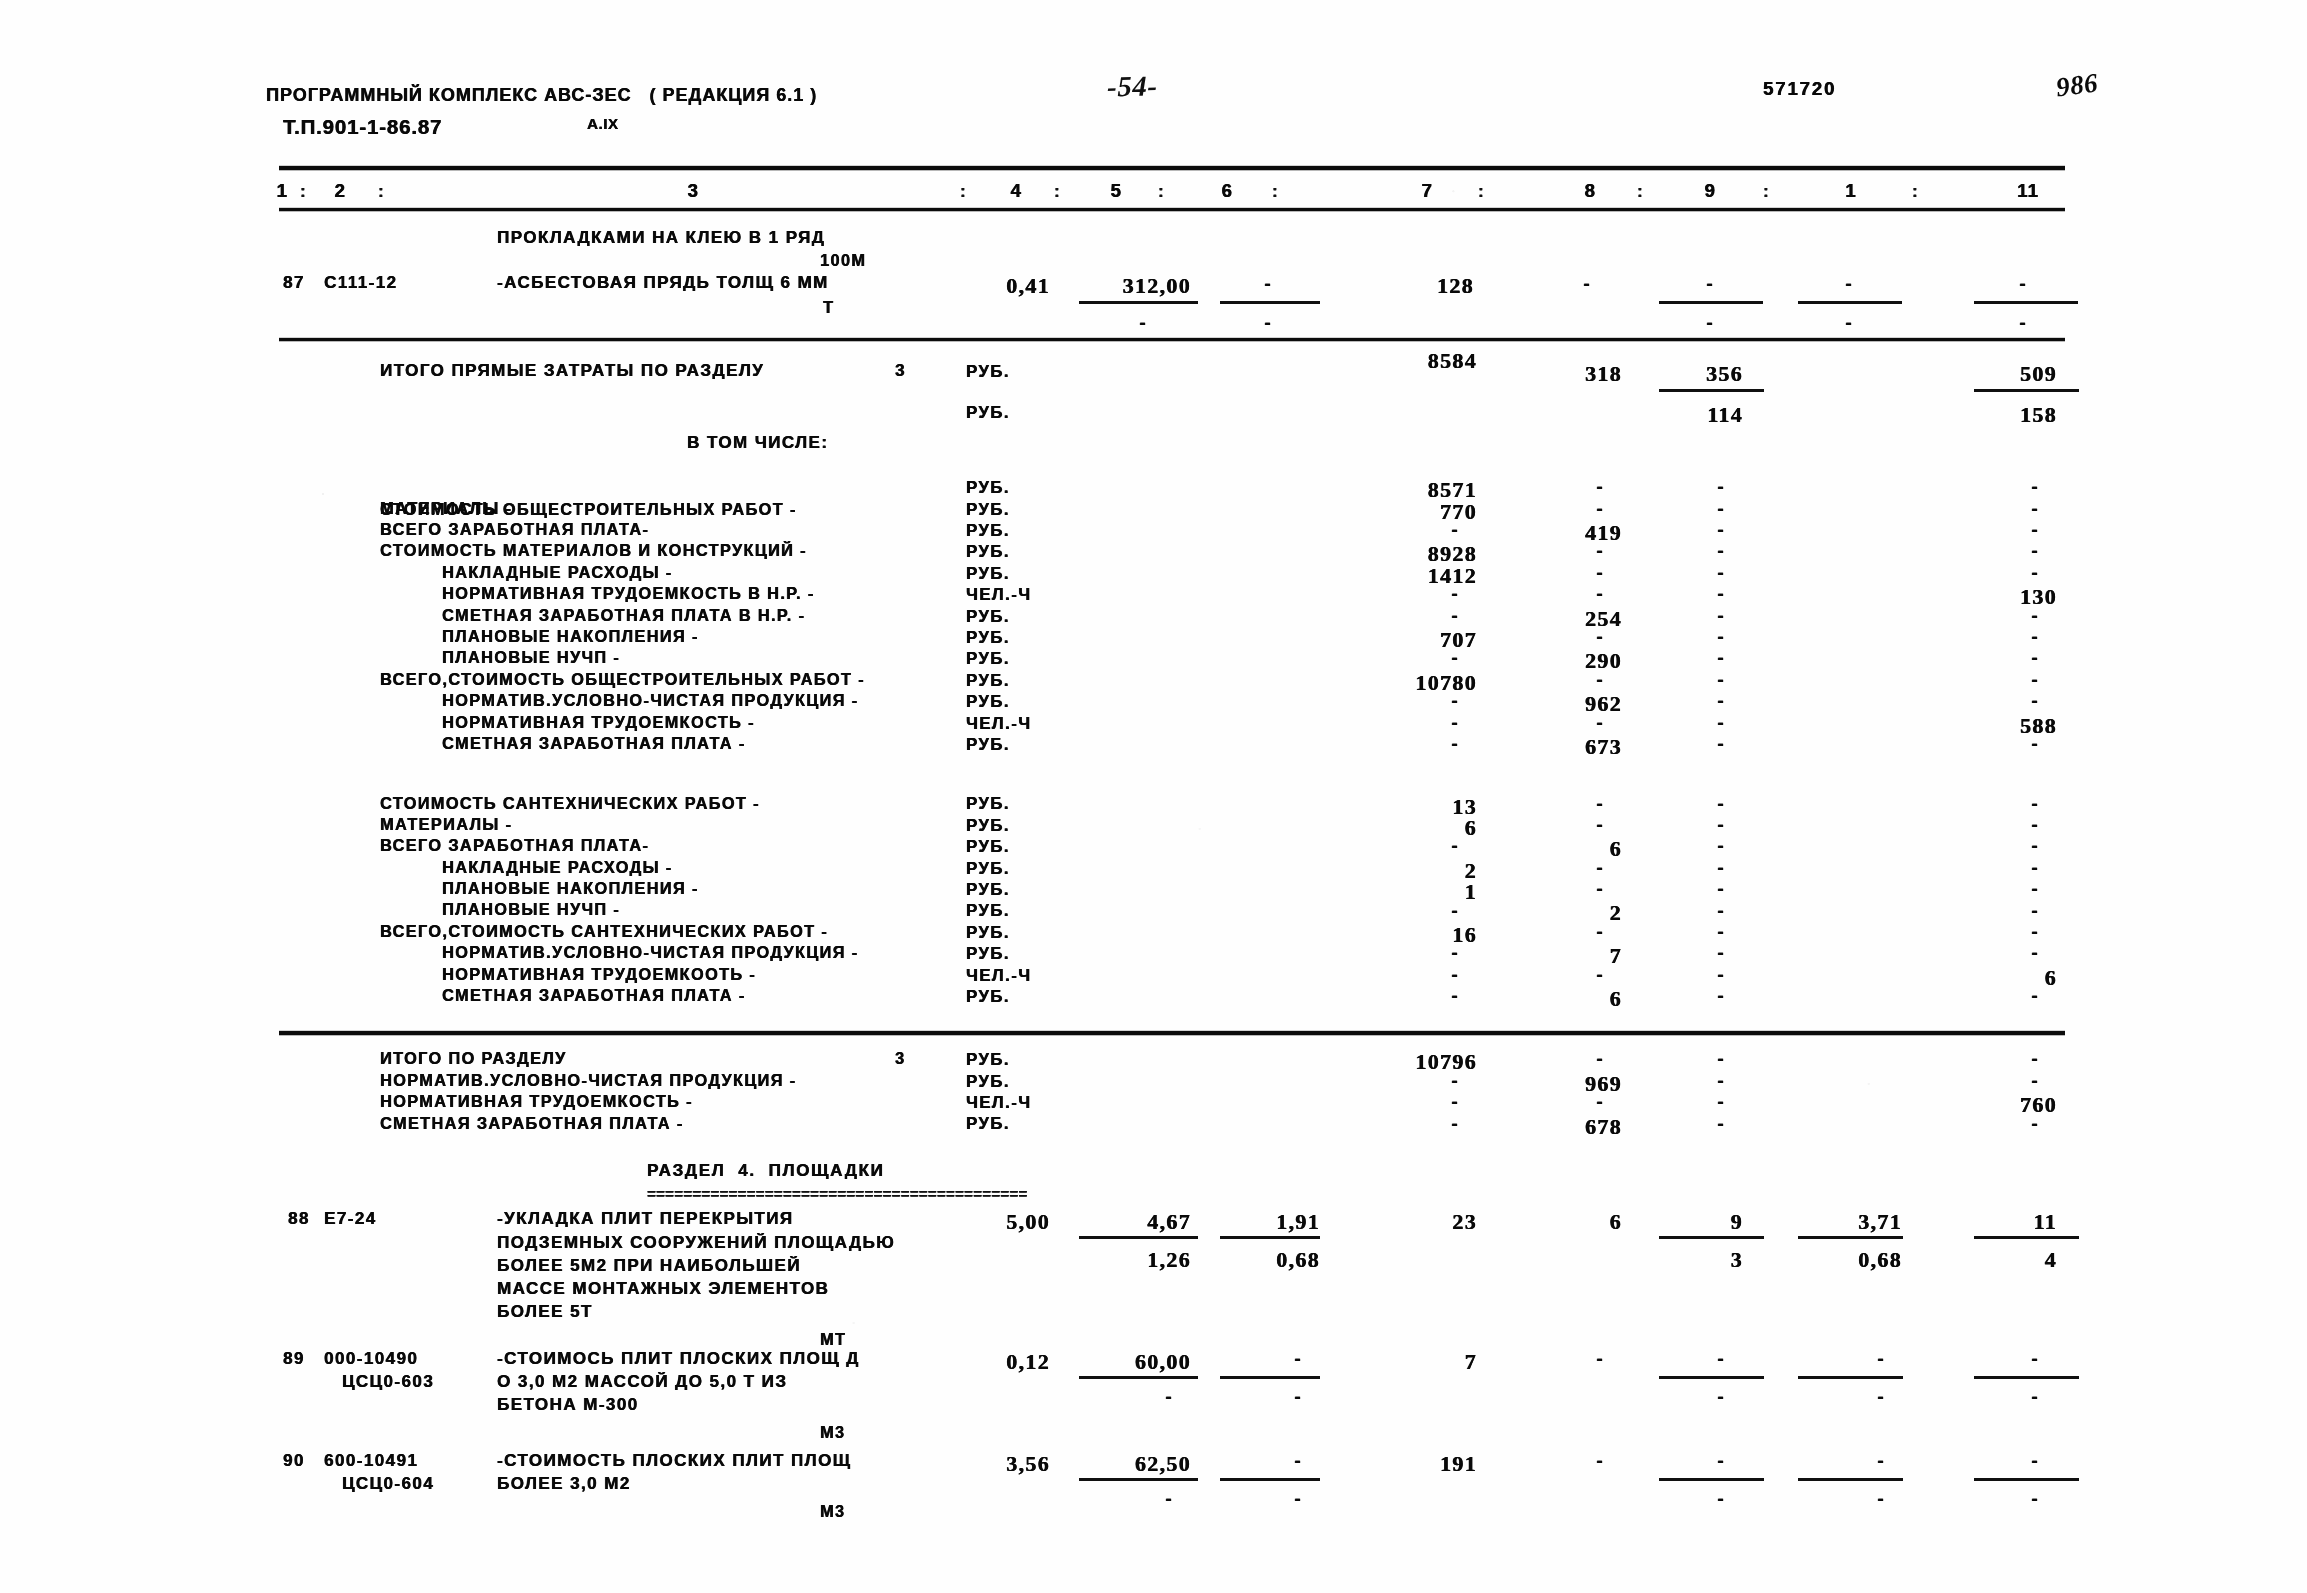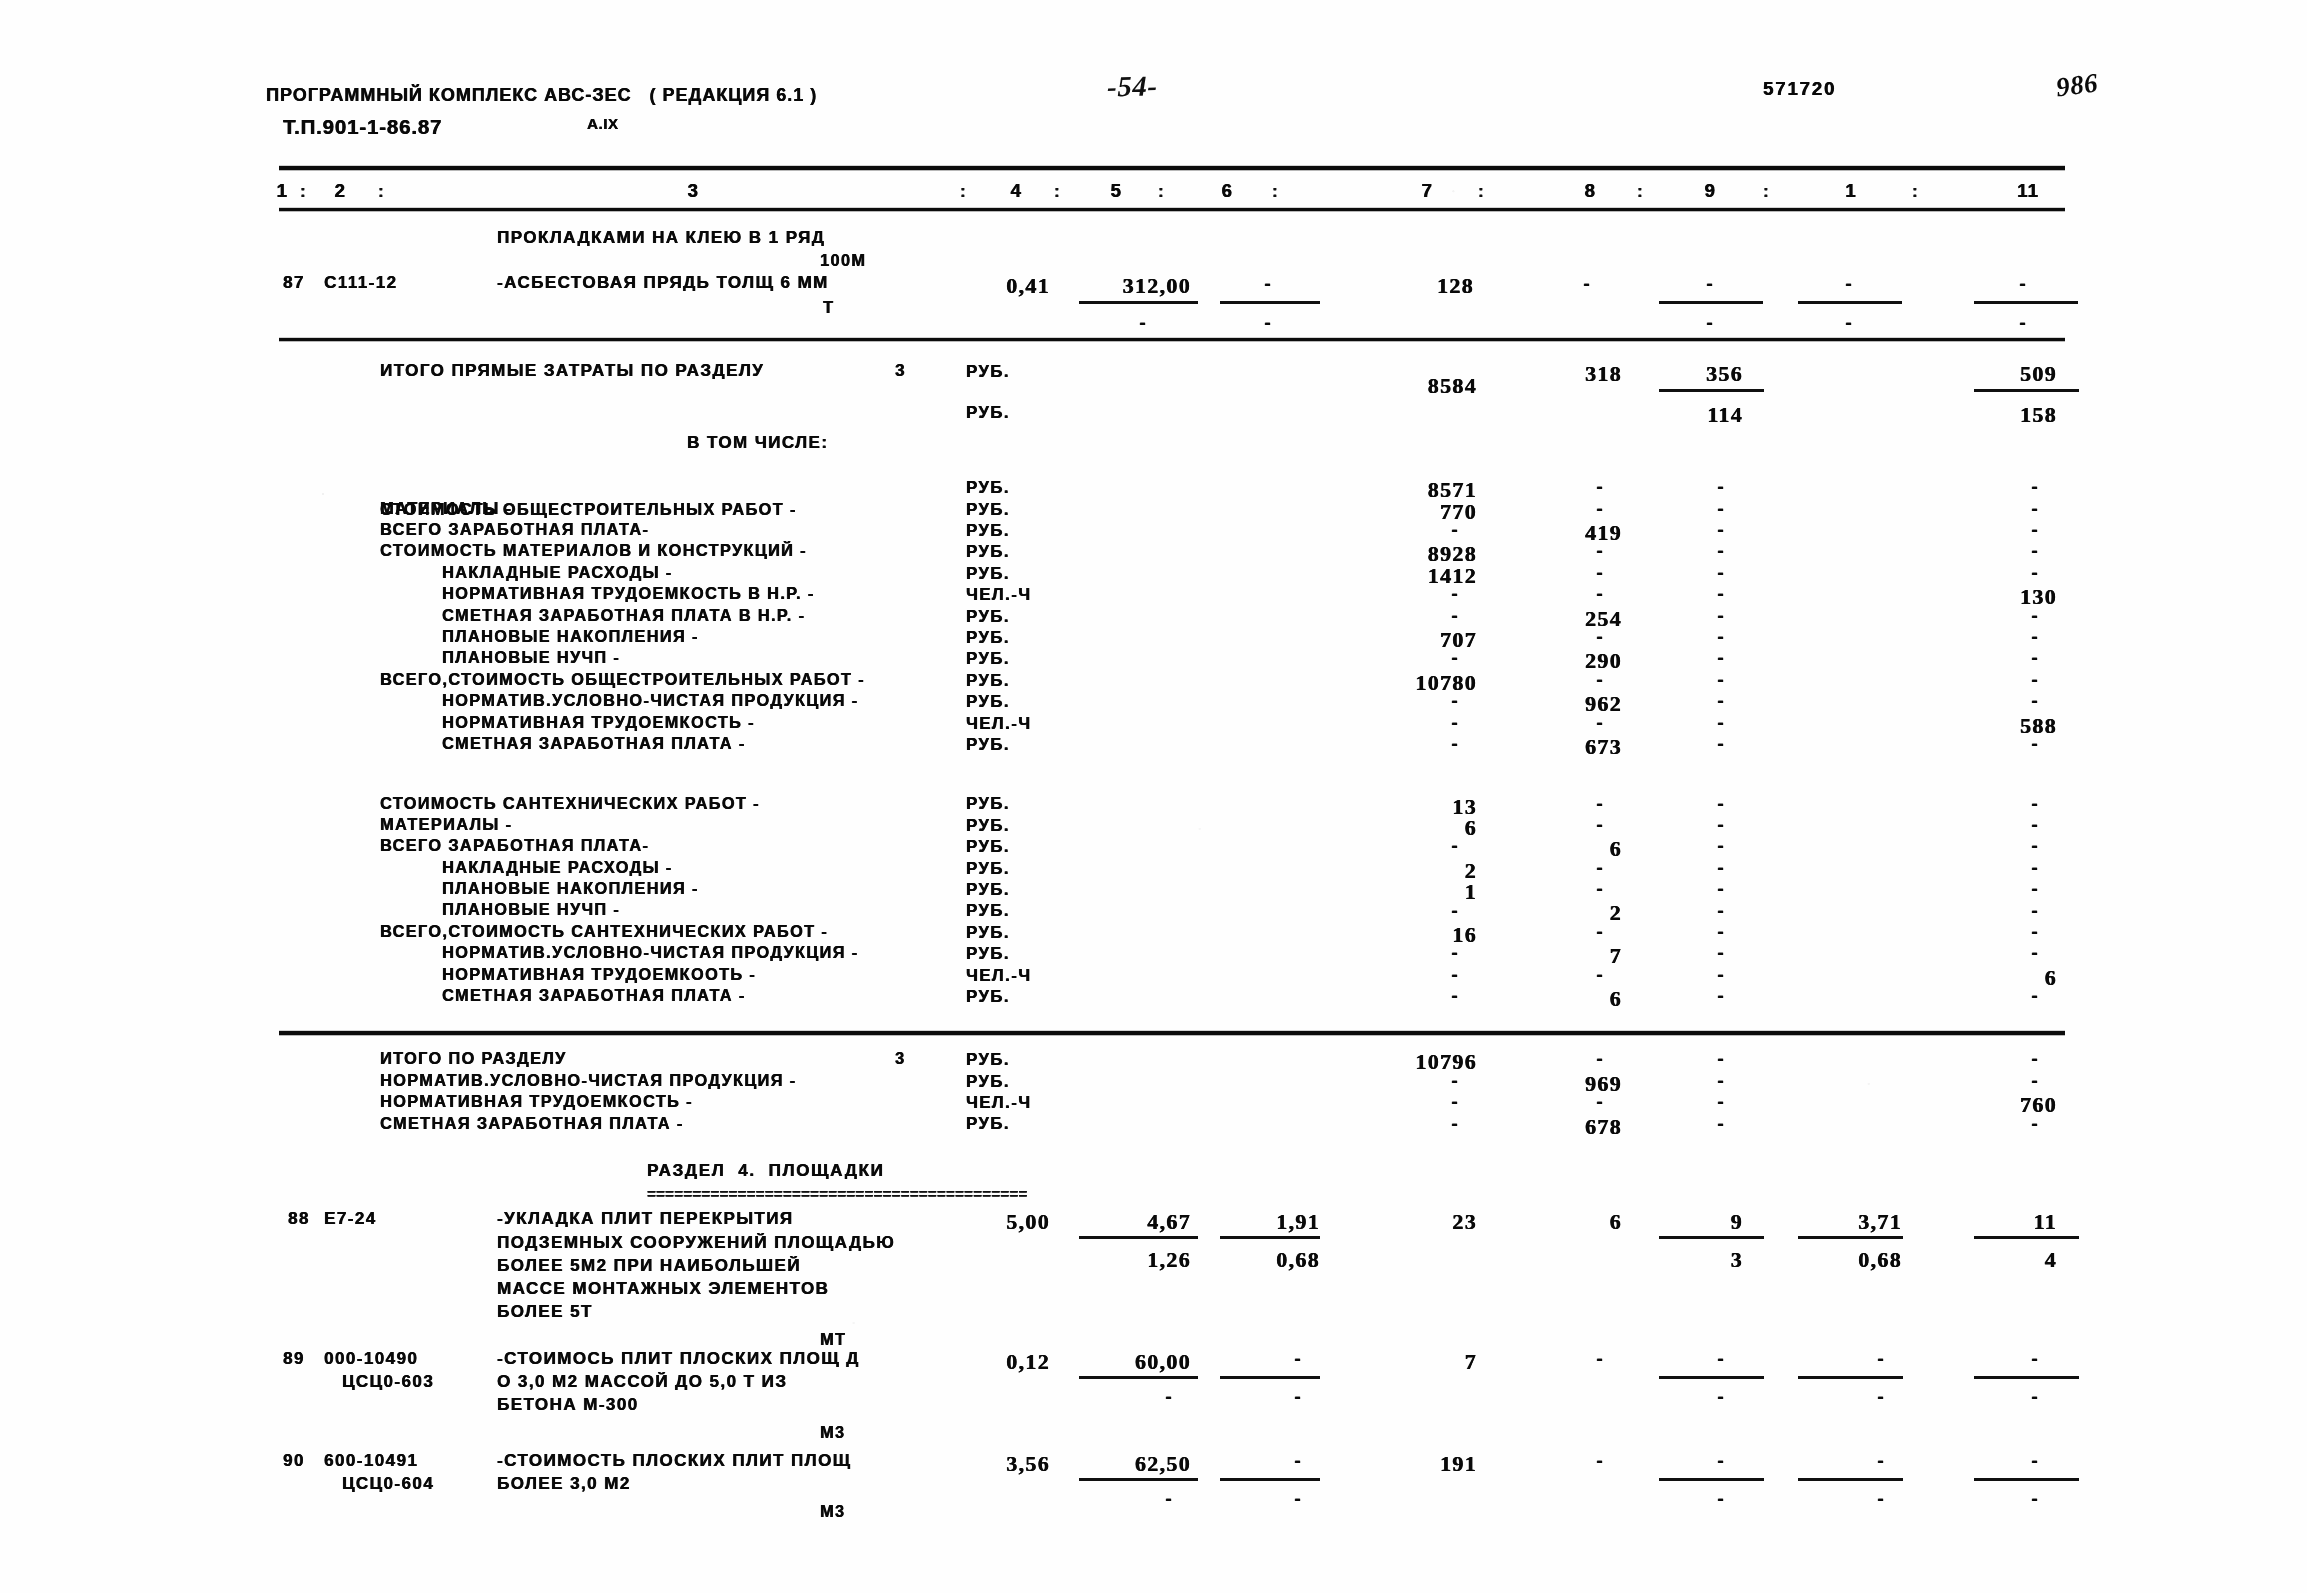--- a/index.html
+++ b/index.html
@@ -152,21 +152,21 @@
   <div class="abs ink dash c" style="left:1689px;top:312px;width:42px;">-</div>
   <div class="abs ink dash c" style="left:1828px;top:312px;width:42px;">-</div>
   <div class="abs ink dash c" style="left:2002px;top:312px;width:42px;">-</div>
 
   <div class="rule abs" style="left:279px;top:338px;width:1786px;"></div>
 
   <div class="abs ink lbl" style="left:380px;top:361px;">ИТОГО ПРЯМЫЕ ЗАТРАТЫ ПО РАЗДЕЛУ</div>
   <div class="abs ink lbl" style="left:895px;top:361px;">3</div>
   <div class="abs ink unit" style="left:966px;top:362px;">РУБ.</div>
 
-  <div class="abs ink num r" style="left:1395px;top:373px;width:82px;">8584</div>
+  <div class="abs ink num r" style="left:1395px;top:348px;width:82px;">8584</div>
   <div class="abs ink num r" style="left:1552px;top:361px;width:70px;">318</div>
   <div class="abs ink num r" style="left:1673px;top:361px;width:70px;">356</div>
   <div class="abs ink num r" style="left:1987px;top:361px;width:70px;">509</div>
 
   <div class="useg abs" style="left:1659px;top:389px;width:105px;"></div>
   <div class="useg abs" style="left:1974px;top:389px;width:105px;"></div>
 
   <div class="abs ink unit" style="left:966px;top:403px;">РУБ.</div>
   <div class="abs ink num r" style="left:1673px;top:402px;width:70px;">114</div>
   <div class="abs ink num r" style="left:1987px;top:402px;width:70px;">158</div>

